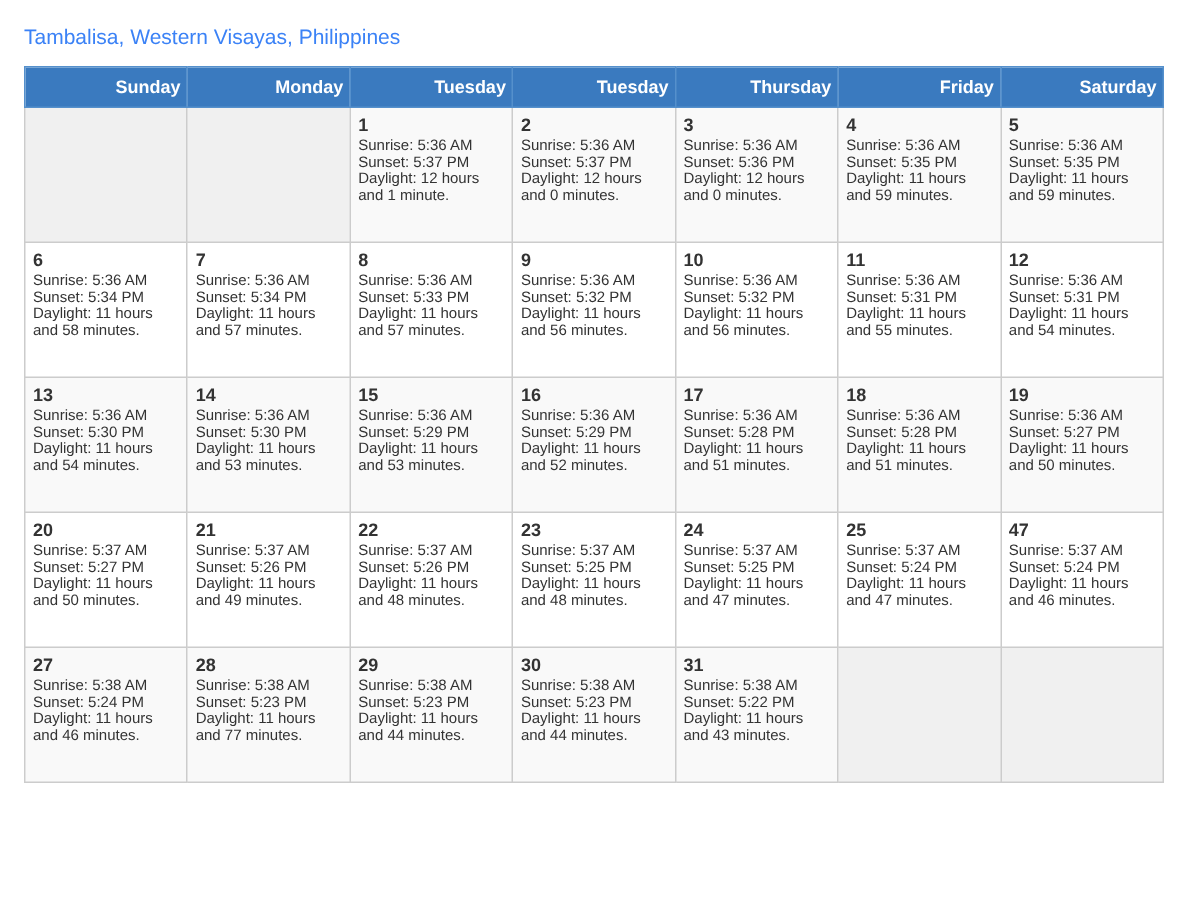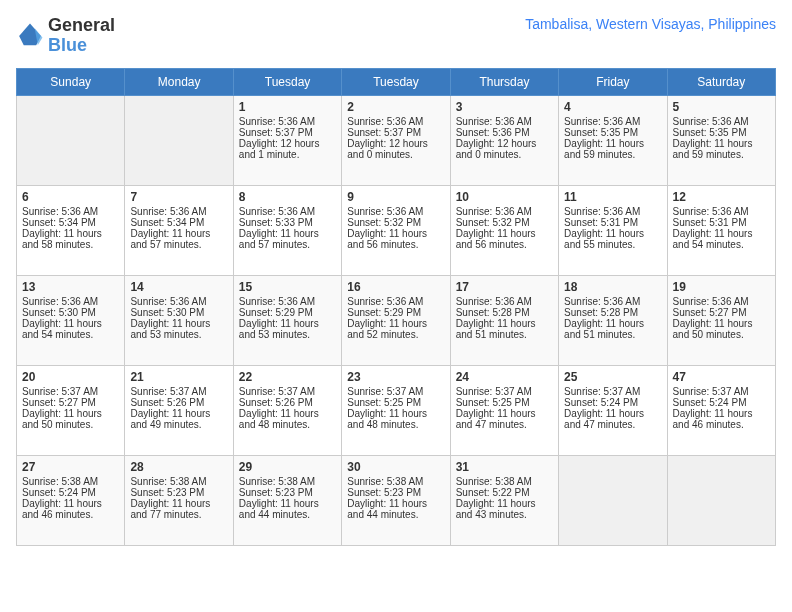--- a/index.html
+++ b/index.html
@@ -48,23 +48,23 @@
     }
     table {
       width: 100%;
       border-collapse: collapse;
       table-layout: fixed;
     }
     thead tr th {
       background-color: #3a7abf;
       color: #fff;
       font-size: 12px;
-      font-weight: normal;
+      font-weight: bold;
       padding: 6px 4px;
-      text-align: center;
+      text-align: right;
       border: 1px solid #5590cc;
     }
     tbody tr td {
       border: 1px solid #ccc;
       vertical-align: top;
       padding: 4px 5px;
       font-size: 10px;
       color: #333;
       height: 90px;
       background: #fff;
@@ -79,30 +79,20 @@
       margin-bottom: 2px;
     }
     .cell-empty {
       background: #f0f0f0 !important;
     }
   </style>
 </head>
 <body>
 
 <div class="header-area">
-  <div class="logo">
-    <svg class="logo-icon" viewBox="0 0 36 36">
-      <polygon points="18,2 32,18 26,30 10,30 4,18" fill="#3a7abf"></polygon>
-      <polygon points="24,8 34,20 28,30" fill="#5aaae8" opacity="0.7"></polygon>
-    </svg>
-    <div class="logo-text">
-      <div>General</div>
-      <div><span>Blue</span></div>
-    </div>
-  </div>
   <div class="title-area">
     <div class="location-title">Tambalisa, Western Visayas, Philippines</div>
   </div>
 </div>
 
 <table>
   <thead>
     <tr id="header-row">
         <th>Sunday</th>
         <th>Monday</th>

